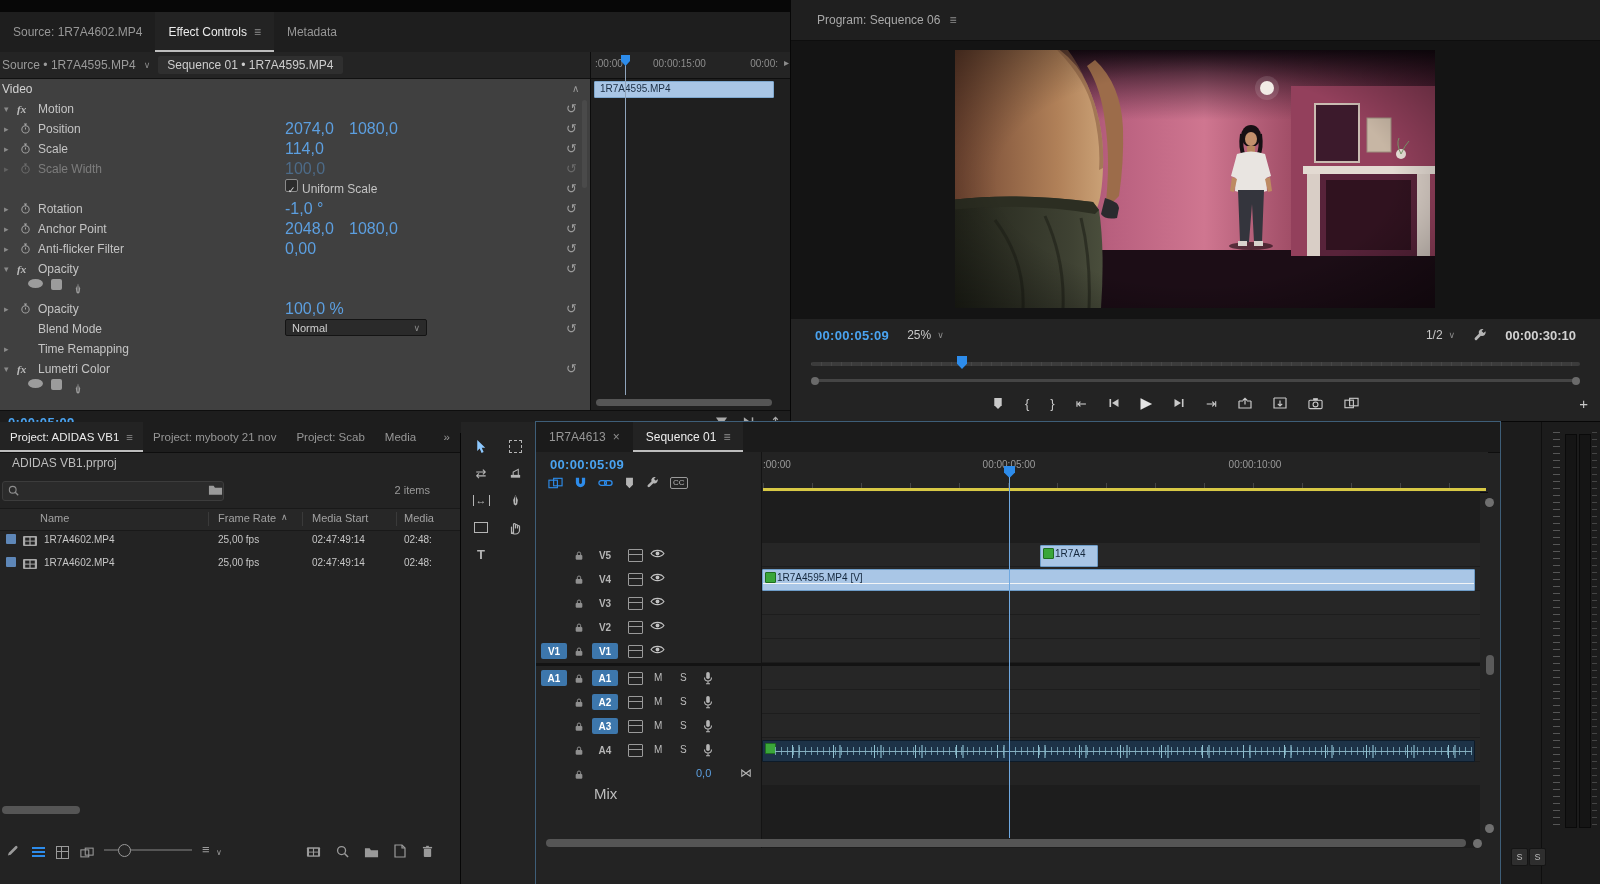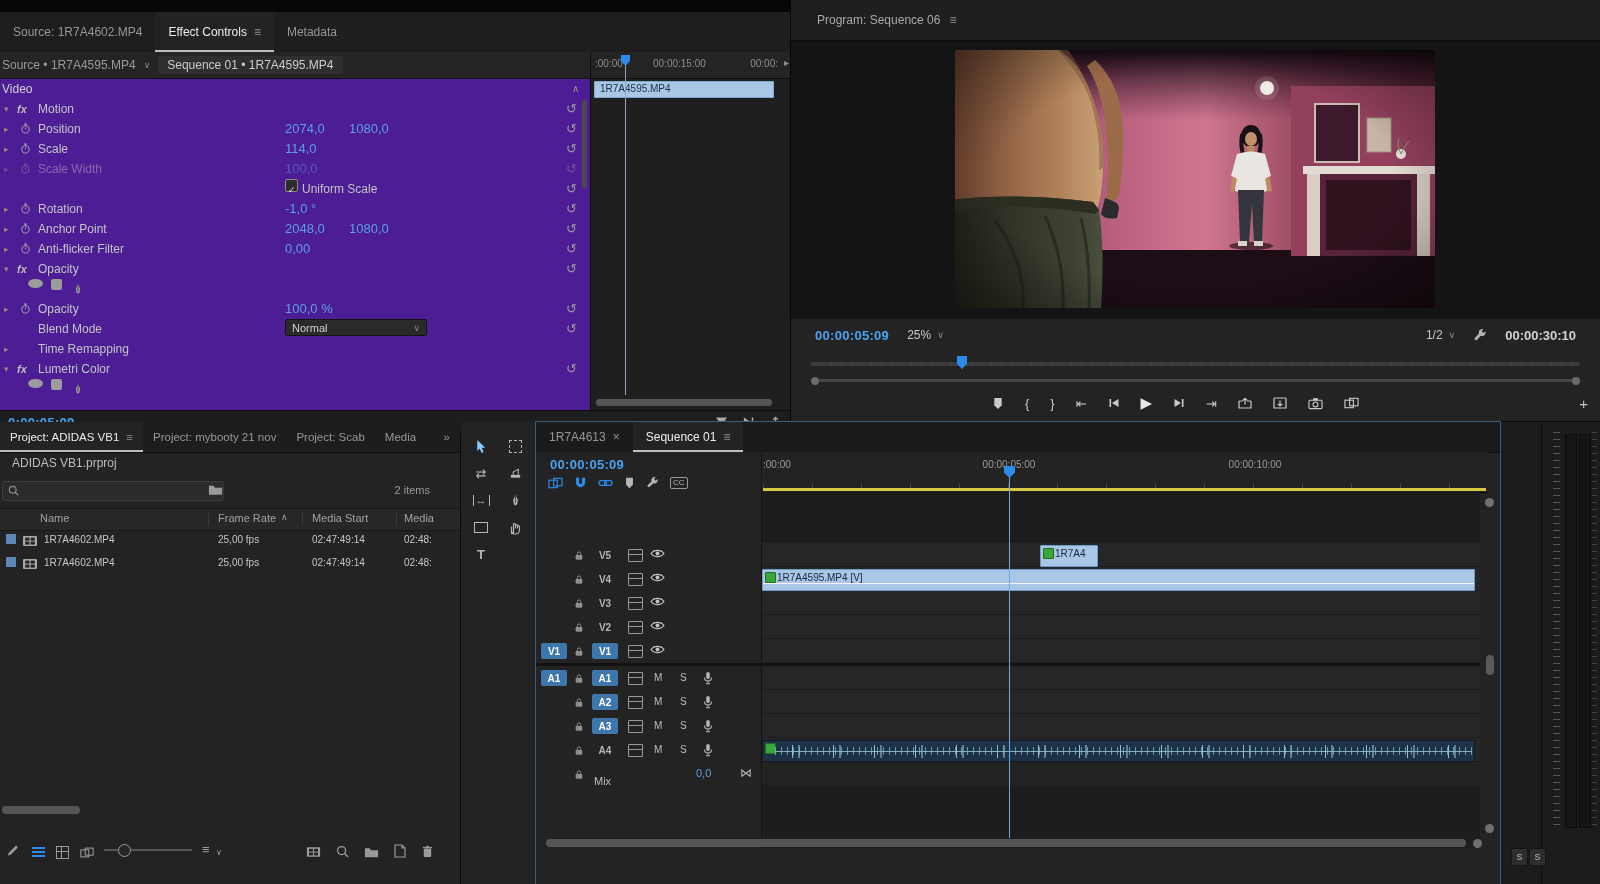--- a/index.html
+++ b/index.html
@@ -15,37 +15,37 @@
   #project{left:0;top:422px;width:460px;height:462px}
   #tools{left:461px;top:422px;width:74px;height:462px}
   #timeline{left:536px;top:422px;width:964px;height:462px;outline:1px solid #3e5e78}
   #meters{left:1501px;top:422px;width:99px;height:462px;background:#1c1c1c}
 
   .tabbar{position:absolute;left:0;right:0;top:0;display:flex;align-items:stretch;background:#1e1e1e;border-bottom:1px solid #0e0e0e}
   .tab{display:flex;align-items:center;gap:7px;padding:0 13px;font-size:12px;color:#979797;white-space:nowrap}
   .tab.on{color:#ececec;background:#232323;box-shadow:inset 0 -2px 0 #bdbdbd}
   .mi{color:#8f8f8f}
   .tc{font-weight:700;color:var(--timecode-blue);font-size:13px;letter-spacing:.3px}
-  .val{color:var(--value-blue);font-size:13px}
+  .val{color:var(--value-blue);font-size:16px}
   .dur{color:#d2d2d2;font-weight:700;font-size:13px}
   svg.i{display:block}
 
   
   #ec .tabbar{height:40px}
-  .ec-left{position:absolute;left:0;top:40px;width:590px;bottom:22px;background:#4c1d95}
+  .ec-left{position:absolute;left:0;top:40px;width:590px;bottom:22px;background:#404040}
   .ecsrc{height:26px;display:flex;align-items:center;gap:8px;padding-left:2px;border-bottom:1px solid #111;background:#242424}
   .ecsrc .src{color:#9a9a9a}
   .ecsrc .seq{background:#2f2f2f;color:#cdcdcd;padding:2px 9px;border-radius:2px}
   .caretg{color:#8b8b8b;font-size:9px}
   .ec-rows{display:flex;flex-direction:column}
   .er{position:relative;height:20px;flex:0 0 20px;font-size:12px;color:#c4c4c4}
   .er>span{position:absolute;top:0;line-height:20px}
   .er svg{position:absolute}
   .chev{left:4px;color:#8a8a8a;font-size:9px}
-  .fxb{left:17px;font-style:italic;font-weight:700;font-size:11px;color:#bdbdbd;font-family:Liberation Sans, sans-serif}
+  .fxb{left:17px;font-style:italic;font-weight:700;font-size:11px;color:#bdbdbd;font-family:Liberation Serif, serif}
   .nm{left:38px}
   .rst{left:566px;color:#9a9a9a;font-size:13px;cursor:default}
   .off{opacity:.45}
   .cb{position:absolute;left:285px;top:4px;width:11px;height:11px;background:#2c2c2c;border:1px solid #8a8a8a;border-radius:2px;color:#e2e2e2;font-size:9px;line-height:10px;text-align:center}
   .dd{position:absolute;left:285px;top:2px;width:128px;height:15px;background:#2a2a2a;border:1px solid #141414;border-radius:2px;font-size:11px;color:#cfcfcf;display:flex;align-items:center;justify-content:space-between;padding:0 6px}
   .me{position:absolute;left:28px;top:6px;width:15px;height:9px;border-radius:50%;background:#9c9c9c}
   .mr{position:absolute;left:51px;top:4px;width:11px;height:11px;border-radius:2px;background:#9c9c9c}
   .ecvs{position:absolute;left:582px;top:48px;width:5px;height:88px;background:#4a4a4a;border-radius:3px}
   .ec-right{position:absolute;left:590px;top:40px;right:0;bottom:22px;background:#1f1f1f;border-left:1px solid #0c0c0c}
   .ecruler{position:absolute;left:0;right:0;top:0;height:26px;background:#242424;border-bottom:1px solid #0e0e0e;font-size:10px;color:#8d8d8d}
@@ -894,21 +894,21 @@
     <span class="msl" style="left:118px">M</span>
     <span class="msl" style="left:144px">S</span>
     <svg class="i micp" width="12" height="14" style="color:#b5b5b5">
         <use href="#s-mic"></use>
       </svg>
   </div>
   <div class="throw" style="top:340px">
     <svg class="i lockp" width="10" height="11" style="color:#8f8f8f">
         <use href="#s-lock"></use>
       </svg>
-    <span style="left:58px;top:13px;font-size:11px;color:#bdbdbd">Mix</span>
+    <span style="left:58px;top:23px;font-size:15px;color:#bdbdbd">Mix</span>
     <span class="val mixv" style="left:160px">0,0</span>
     <span style="left:204px;top:4px;color:#b5b5b5">⋈</span>
   </div>
 
   <div class="clip" style="left:504px;top:123px;width:56px;height:20px">
     <span class="fxq"></span>
     <span class="cl">1R7A4</span>
   </div>
   <div class="clip" style="left:226px;top:147px;width:711px;height:20px">
     <span class="fxq"></span>

